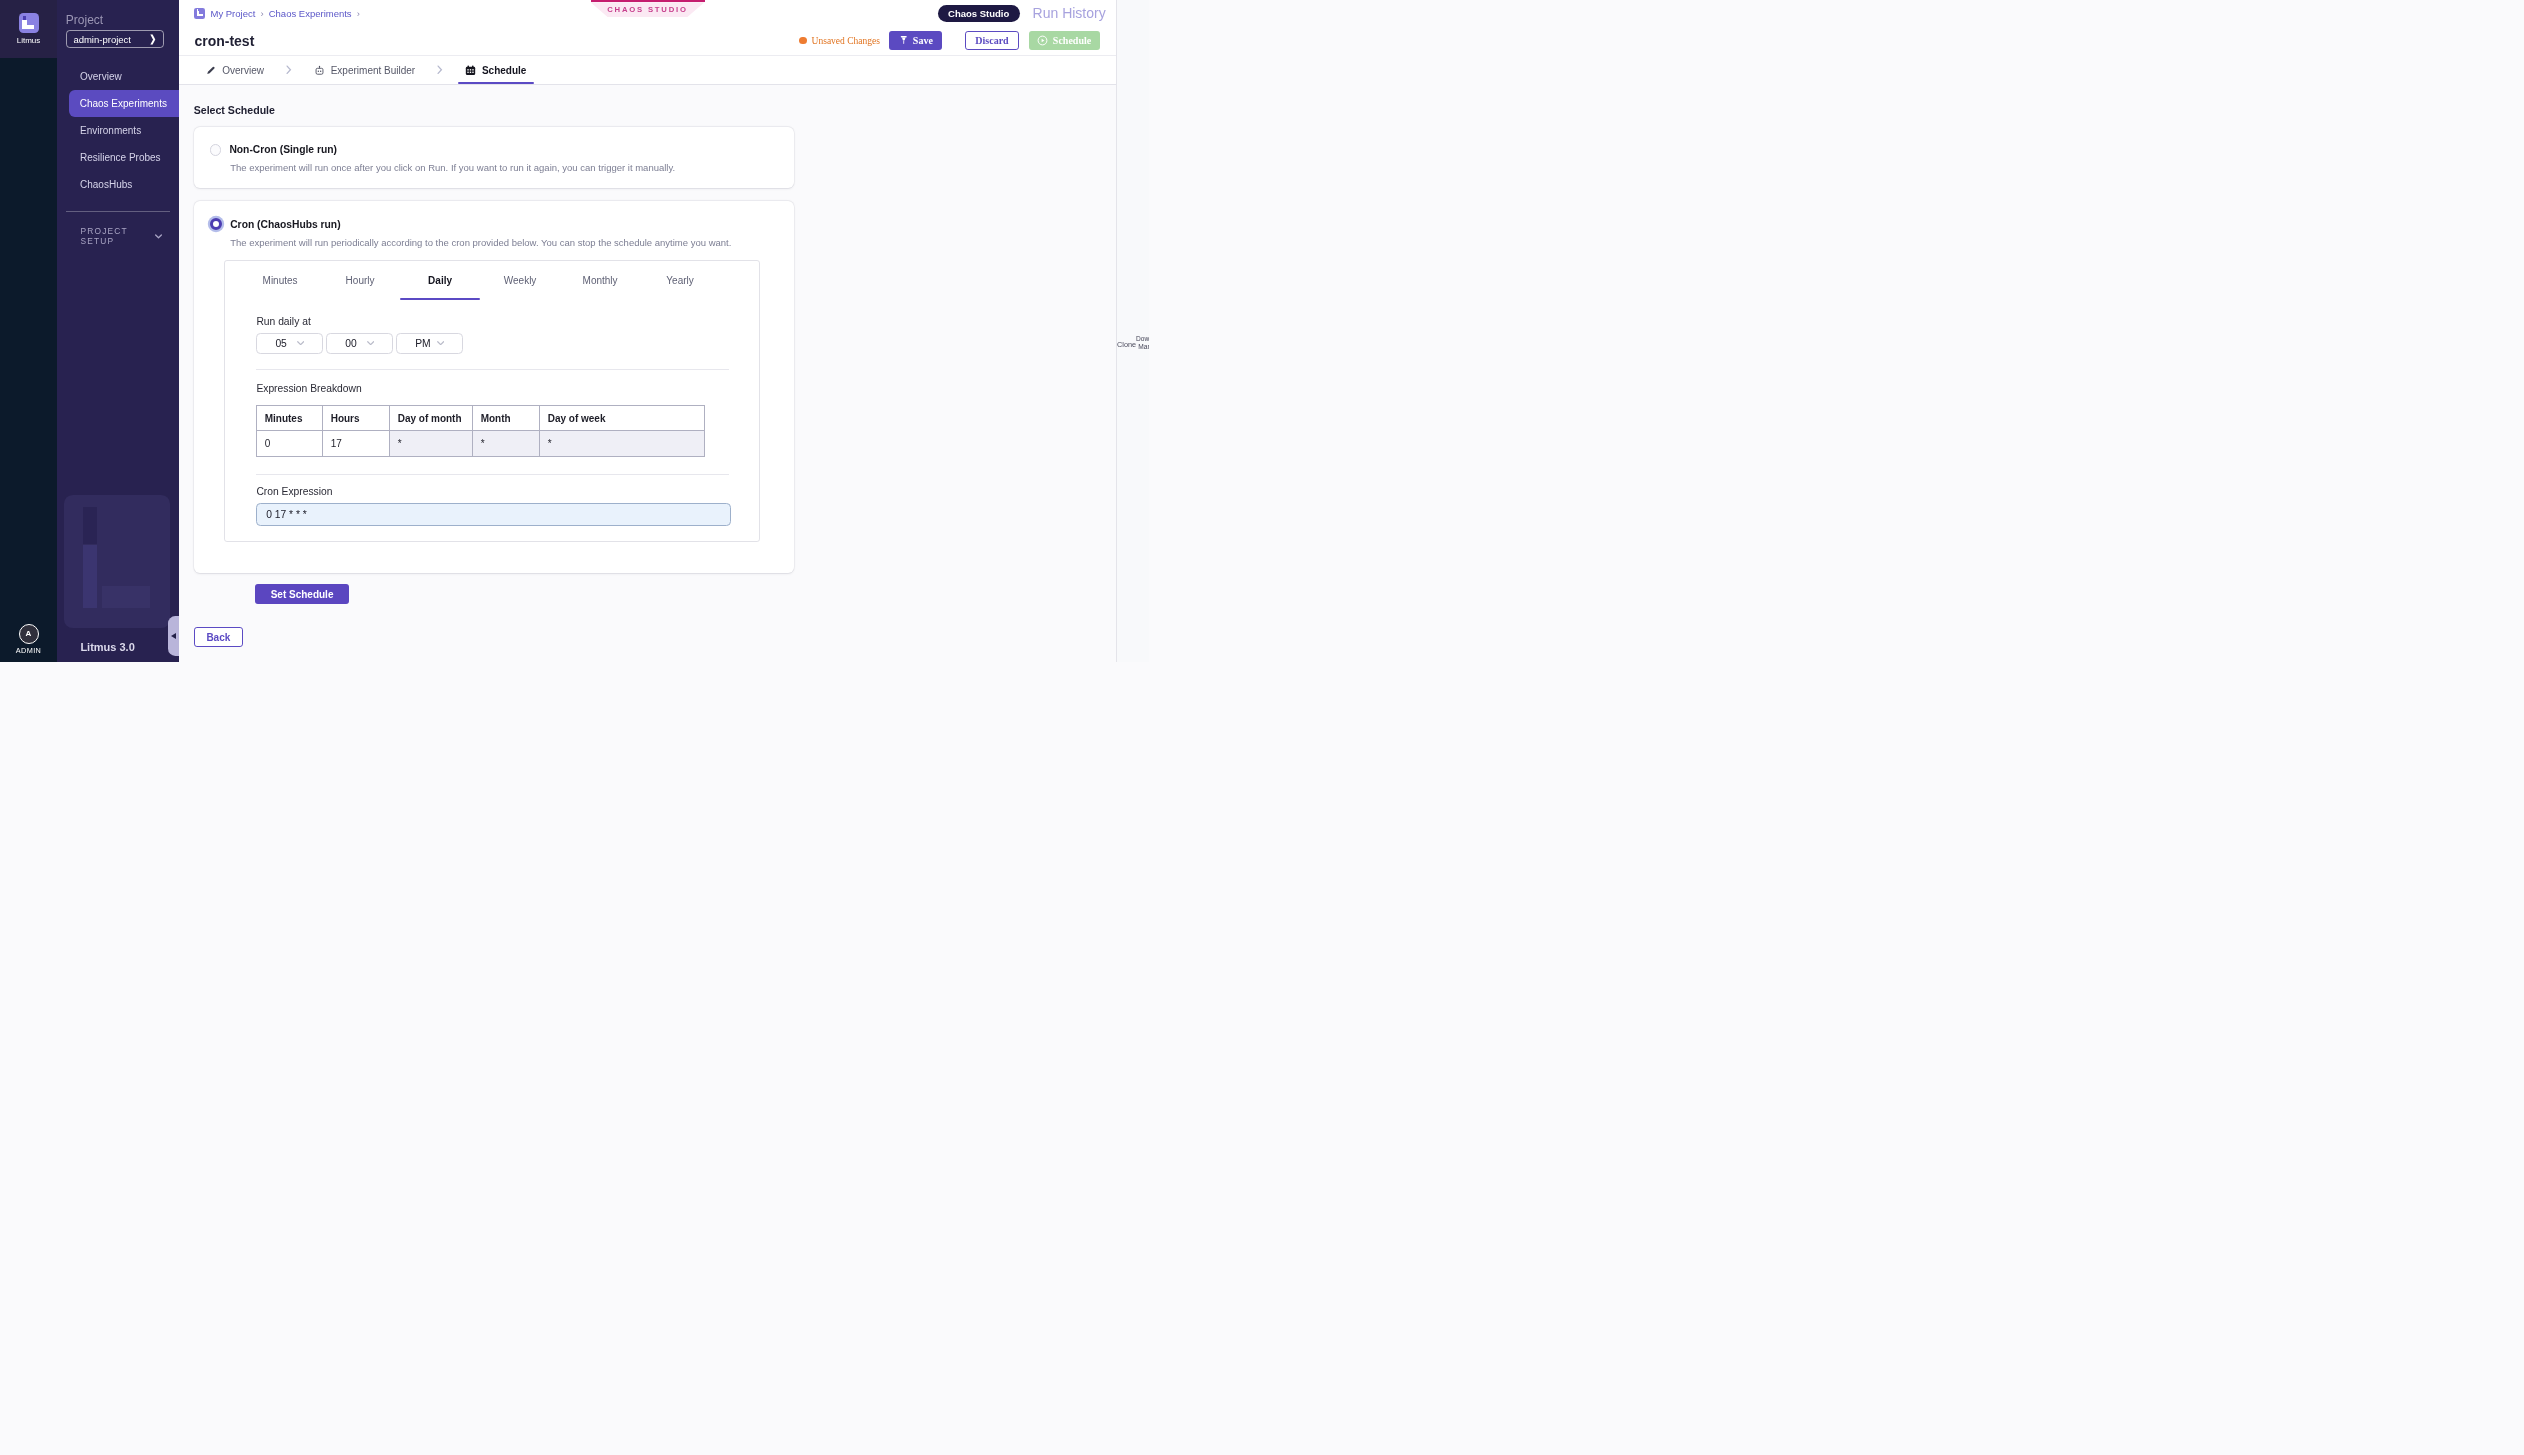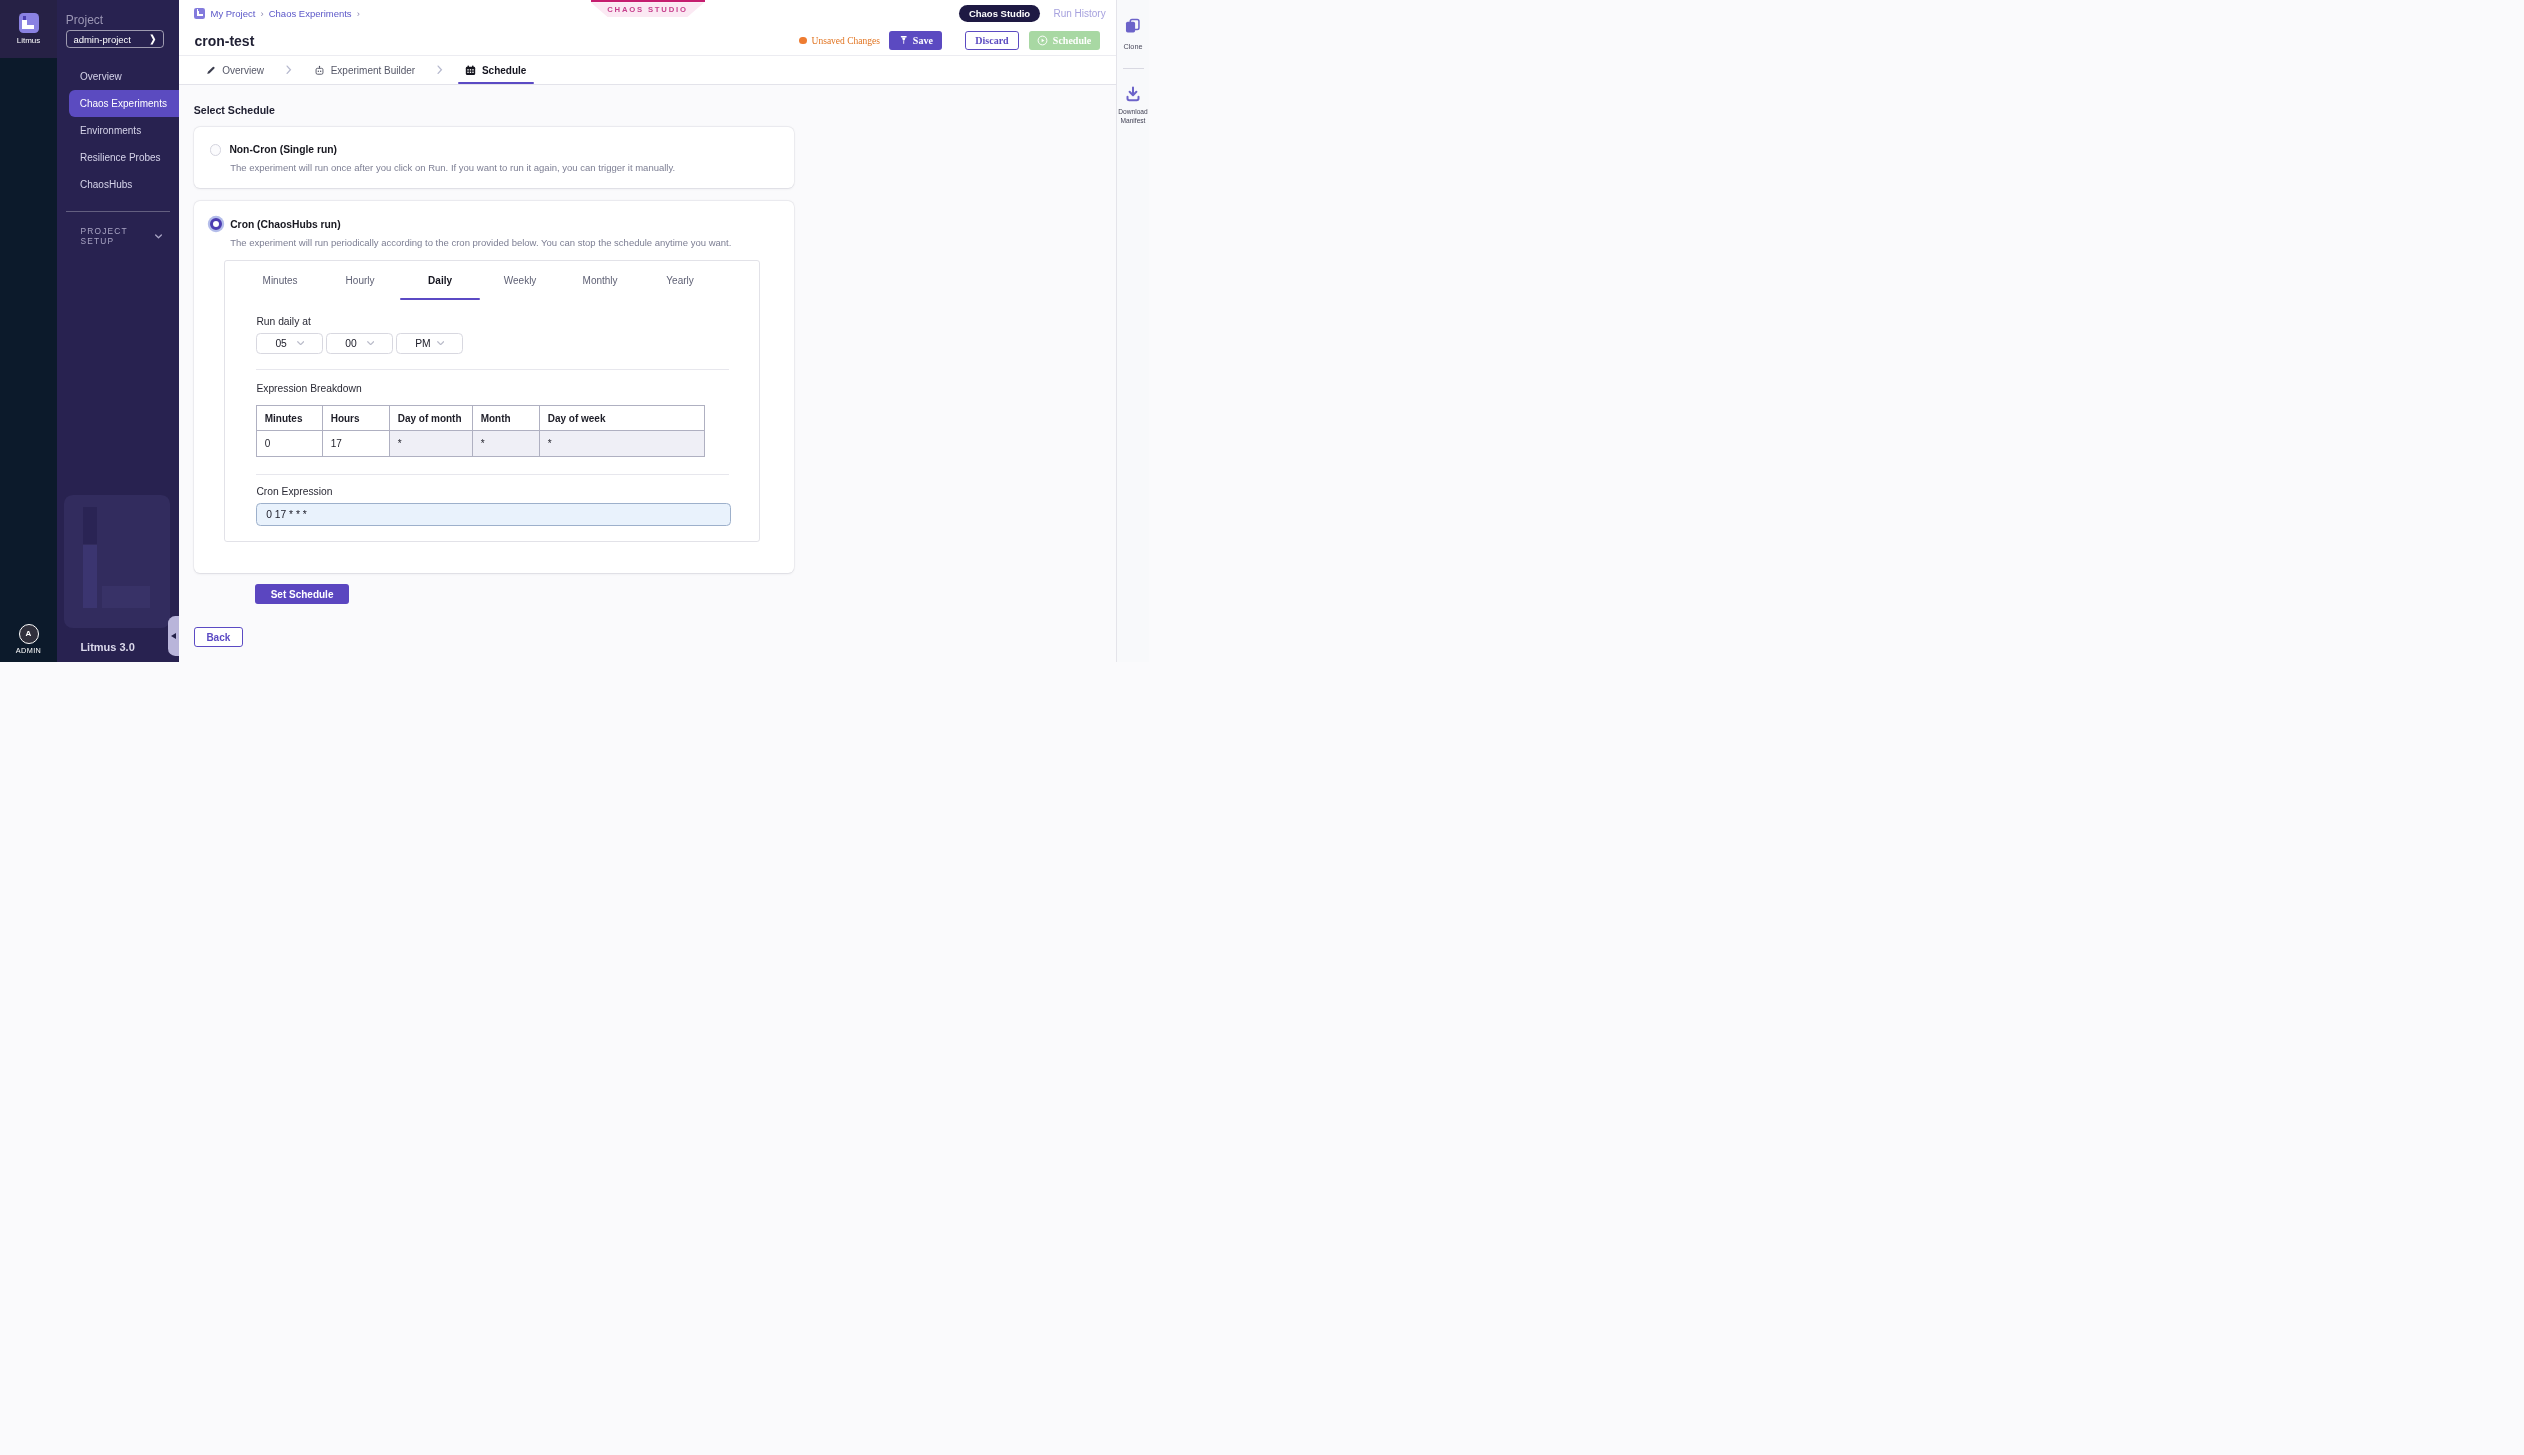--- a/index.html
+++ b/index.html
@@ -58,21 +58,21 @@
   .crumb-logo { width:11px; height:11px; background:#837BDD; border-radius:2.2px; position:relative; margin-right:5.1px; flex-shrink:0; }
   .crumb-logo i { position:absolute; display:block; background:#fff; }
   .cl-v { left:2.2px; top:3.7px; width:2.2px; height:5.1px; }
   .cl-h { left:5.1px; top:6.6px; width:3.7px; height:2.2px; }
   .cl-t { left:2.2px; top:1.5px; width:1.5px; height:2.2px; background:#4A3FB0; }
   .crumb-link { color:#5B57C8; font-size:9.5px; cursor:pointer; }
   .crumb-sep { color:#8A87B0; font-size:9.5px; margin:0 5.1px; }
   .view-toggle { margin-left:auto; display:flex; align-items:center; gap:13px; }
   .pill-active { background:#1E1943; color:#fff; font-weight:bold; font-size:9.5px; height:17px; padding:0 10.3px;
     border-radius:9.5px; display:flex; align-items:center; cursor:pointer; }
-  .pill-inactive { color:#A7A2DE; font-size:10px; cursor:pointer; }
+  .pill-inactive { color:#A7A2DE; font-size:14px; cursor:pointer; }
   .row2 { height:30px; display:flex; align-items:center; padding:0 16px 0 15.4px; border-bottom:0.7px solid #ECECF1; }
   .page-title { font-size:14px; font-weight:bold; color:#1F1F33; }
   .row2-right { margin-left:auto; display:flex; align-items:center; gap:9.5px;font-family:Liberation Serif, serif; }
   .unsaved { display:flex; align-items:center; gap:5.1px; color:#E1731F; font-size:9.5px; }
   .unsaved-dot { width:7.3px; height:7.3px; border-radius:50%; background:#EE7C31; }
   .btn { border-radius:2.9px; height:19px; display:flex; align-items:center; font-size:10px; font-weight:bold; cursor:pointer; gap:4.4px; }
   .btn-save { background:#5B4AC1; color:#fff; padding:0 9.5px; }
   .btn-discard { background:#fff; color:#5B4AC1; border:1.1px solid #5B4AC1; padding:0 9.5px;margin-left:13px; }
   .btn-schedule { background:#A8D8A3; color:#fff; padding:0 8.8px; cursor:default; }
   .row3 { height:29px; display:flex; align-items:center; padding-left:15.4px; border-bottom:0.7px solid #E3E3EA; }
@@ -112,21 +112,21 @@
   .col-m{width:66px;} .col-h{width:67px;} .col-dom{width:83px;} .col-mo{width:67px;} .col-dow{width:165px;}
   .cron-exp-label { margin-top:10.3px; font-size:10.3px; color:#2A2A35; }
   .cron-input { margin-top:6.6px; width:475px; height:23px; background:#E9F2FC; border:0.7px solid #9DB0CB; border-radius:4.4px;
     padding:0 8.8px; font-size:10.3px; color:#20202C; font-family:"Liberation Sans", sans-serif; }
   .footer-row { position:absolute; left:14.7px; bottom:14.7px; display:flex; gap:11.7px; }
   .btn-back { background:#fff; border:1.1px solid #5B4AC4; color:#5B4AC4; padding:0 11.7px; height:20px;margin-top:43px; }
   .btn-set { background:#5B46C0; color:#fff; padding:0 16px; height:20px; }
 
   
   .rightbar { width:33px; background:#F8F9FB; border-left:0.7px solid #E4E4EA; flex-shrink:0;
-    display:flex; flex-direction:column; align-items:center; padding-top:18.3px; }
+    display:flex; flex-direction:row; align-items:center; padding-top:18.3px; }
   .rb-label { margin-top:8px; font-size:7.3px; color:#4A4A5C; }
   .rb-divider { width:21px; border-top:0.7px solid #D9D9E2; margin:17px 0; }
   .rb-dl-label { margin-top:6.6px; font-size:6.6px; color:#3F3F52; text-align:center; line-height:1.25; }
   svg { display:block; }
 </style>
 </head>
 <body>
 
 <div class="app">
 

